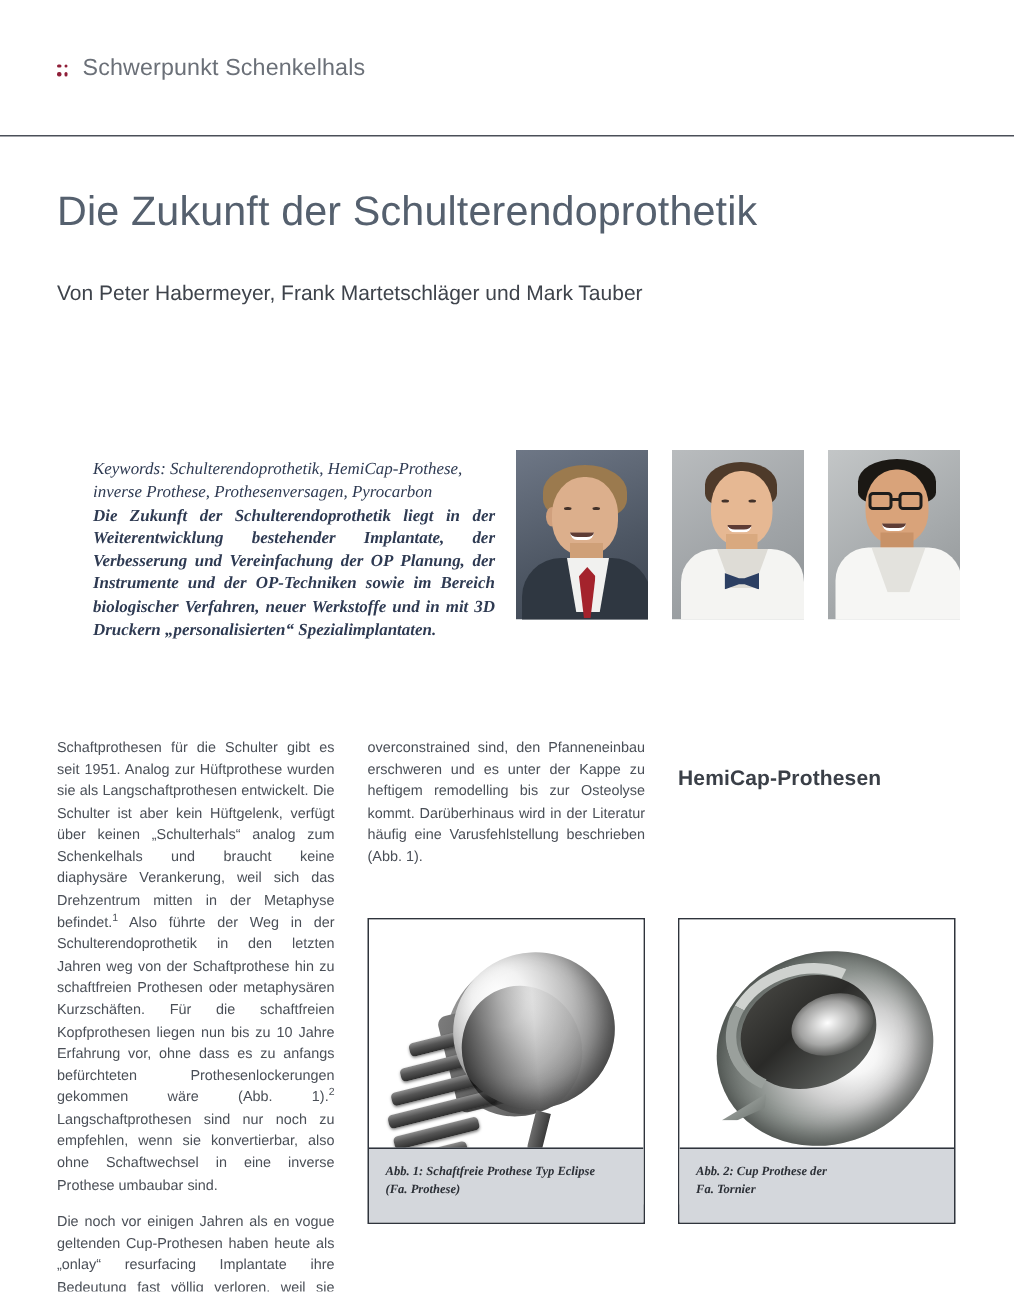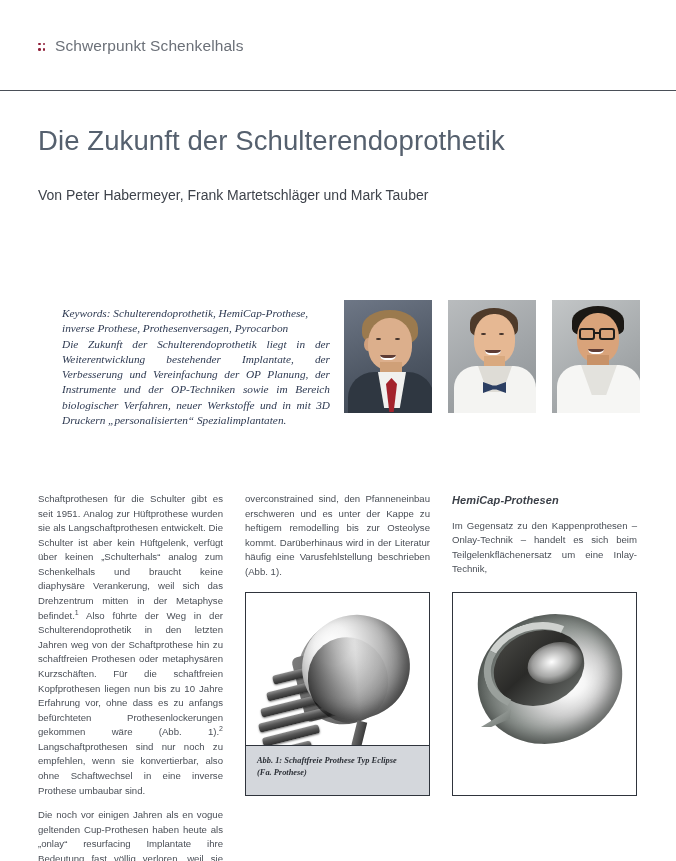--- a/index.html
+++ b/index.html
@@ -81,21 +81,21 @@
     font-family: "Liberation Serif", serif;
     font-style: italic;
     font-size: 11.3px;
     line-height: 1.345;
     color: #2e3a52;
     margin-left: 24px;
   }
   .abstract .kw { display: block; }
   .abstract .lead {
     display: block;
-    font-weight: normal;
+    font-weight: bold;
     text-align: justify;
     margin-top: .5px;
   }
 
   
   .portraits {
     position: absolute;
     left: 344px; top: 300px;
     display: flex;
     gap: 16px;
@@ -193,34 +193,33 @@
     line-height: 1.52;
     color: #4a4f57;
     text-align: justify;
   }
   #col1 { left: 38px; }
   #col2 { left: 245px; }
   #col3 { left: 452px; }
 
   .col p { margin: 0 0 10px 0; }
   .col h3 {
-    margin: 0 0 10px 0;
-    font-size: 11px;
+    margin: 16px 0 10px 0;
+    font-size: 14px;
     font-weight: 700;
     color: #3a3f47;
     letter-spacing: .1px;
-    font-style: italic;
   }
   .col .spacer-top { margin-top: 14px; }
   sup { font-size: 7px; vertical-align: super; line-height: 0; }
 
   
   .figure {
     position: absolute;
-    top: 592px;
+    top: 612px;
     width: 185px; height: 204px;
     border: 1px solid #2f343c;
     background: #ffffff;
     overflow: hidden;
   }
   #fig1 { left: 245px; }
   #fig2 { left: 452px; }
 
   .fig-img {
     position: relative;
@@ -409,21 +408,20 @@
   <p><span>Schaftprothesen für die Schulter gibt es seit 1951. Analog zur Hüftprothese wurden sie als Langschaftprothesen entwickelt. Die Schulter ist aber kein Hüftgelenk, verfügt über keinen „Schulterhals“ analog zum Schenkelhals und braucht keine diaphysäre Verankerung, weil sich das Drehzentrum mitten in der Metaphyse befindet.</span><sup>1</sup><span> Also führte der Weg in der Schulterendoprothetik in den letzten Jahren weg von der Schaftprothese hin zu schaftfreien Prothesen oder metaphysären Kurzschäften. Für die schaftfreien Kopfprothesen liegen nun bis zu 10 Jahre Erfahrung vor, ohne dass es zu anfangs befürchteten Prothesenlockerungen gekommen wäre (Abb. 1).</span><sup>2</sup><span> Langschaftprothesen sind nur noch zu empfehlen, wenn sie konvertierbar, also ohne Schaftwechsel in eine inverse Prothese umbaubar sind.</span></p>
   <p>Die noch vor einigen Jahren als en vogue geltenden Cup-Prothesen haben heute als „onlay“ resurfacing Implantate ihre Bedeutung fast völlig verloren, weil sie meistens</p>
 </div>
 
 <div class="col" id="col2">
   <p>overconstrained sind, den Pfanneneinbau erschweren und es unter der Kappe zu heftigem remodelling bis zur Osteolyse kommt. Darüberhinaus wird in der Literatur häufig eine Varusfehlstellung beschrieben (Abb. 1).</p>
 </div>
 
 <div class="col" id="col3">
   <h3>HemiCap-Prothesen</h3>
-  <p>Im Gegensatz zu den Kappenprothesen – Onlay-Technik – handelt es sich beim Teilgelenkflächenersatz um eine Inlay-Technik,</p>
 </div>
 
 <div class="figure" id="fig1">
   <div class="fig-img">
     <div class="impl1">
       <div class="caprim"></div>
       <div class="core"></div>
       <div class="fin" style="left:26px;  top:74px;  width:74px; height:9px;  transform:rotate(-14deg);"></div>
       <div class="fin" style="left:20px;  top:90px;  width:80px; height:9px;  transform:rotate(-14deg);"></div>
       <div class="fin" style="left:14px;  top:106px; width:82px; height:9px;  transform:rotate(-14deg);"></div>
@@ -444,13 +442,17 @@
 <div class="figure" id="fig2">
   <div class="fig-img">
     <div class="impl2">
       <div class="cup"></div>
       <div class="hollow"></div>
       <div class="lip"></div>
       <div class="gloss"></div>
       <div class="stud"></div>
     </div>
   </div>
+  <div class="fig-caption">
+    <div>Abb. 2: Cup Prothese der</div>
+    <div>Fa. Tornier</div>
+  </div>
 </div>
 
 </body></html>

